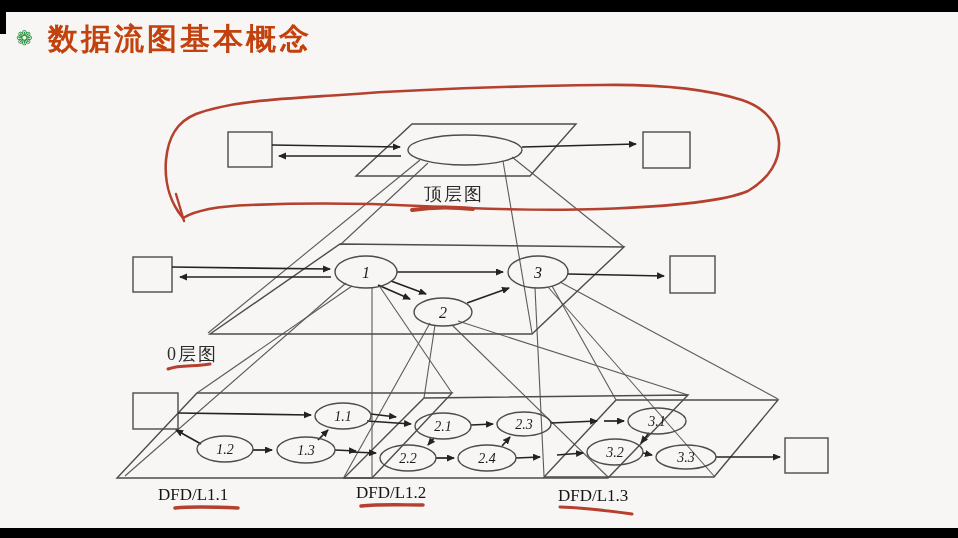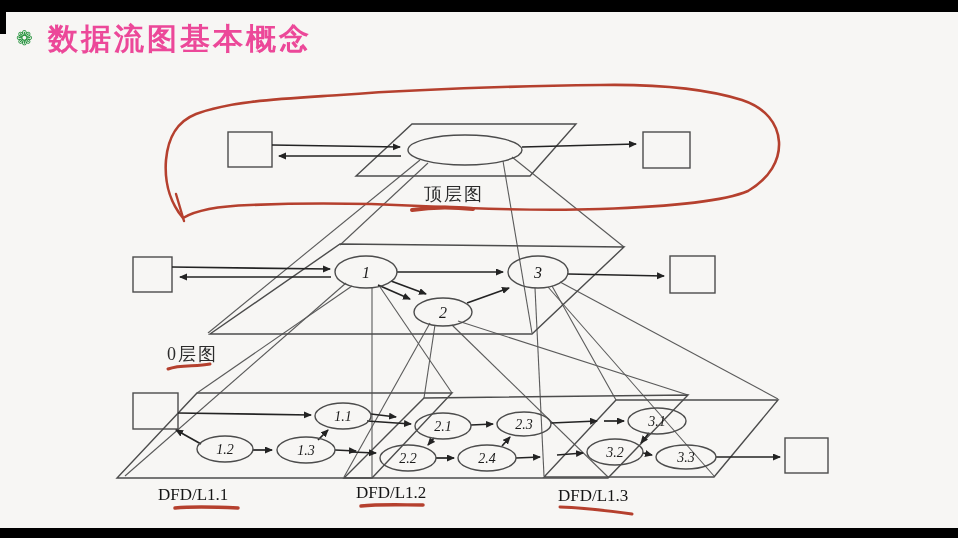--- a/index.html
+++ b/index.html
@@ -3,21 +3,21 @@
 <meta charset="utf-8">
 <style>
   html,body{margin:0;padding:0;background:#222;}
   .frame{position:relative;width:958px;height:538px;background:#000;overflow:hidden;
          font-family:"Liberation Sans",sans-serif;}
   .slide{position:absolute;left:0;top:12px;width:958px;height:516px;background:#f7f6f4;}
   .corner-smudge{position:absolute;left:0;top:12px;width:6px;height:22px;background:#000;}
   .title-row{position:absolute;left:0;top:20px;width:958px;height:42px;}
   .title-icon{position:absolute;left:16px;top:8px;font-size:20px;line-height:20px;color:#1f9138;}
   .title-text{position:absolute;left:48px;top:0px;font-size:30px;line-height:38px;font-weight:700;
-              letter-spacing:3px;color:#ec4899;font-family:"Liberation Serif",serif;}
+              letter-spacing:3px;color:#c2410c;font-family:"Liberation Serif",serif;}
   svg text{font-family:"Liberation Serif",serif;fill:#1c1c1c;}
   svg .num{font-style:italic;font-size:16px;text-anchor:middle;}
   svg .numsm{font-style:italic;font-size:14px;text-anchor:middle;}
   svg .cjk{font-size:18px;letter-spacing:2px;fill:#2b2b2b;}
   svg .dfd{font-size:17px;fill:#151515;}
   .shape{fill:none;stroke:#4c4c4c;stroke-width:1.4;}
   .proj{fill:none;stroke:#5a5a5a;stroke-width:1.1;}
   .flow{fill:none;stroke:#232323;stroke-width:1.7;}
   .red{fill:none;stroke:#b5402e;stroke-linecap:round;}
 </style>

